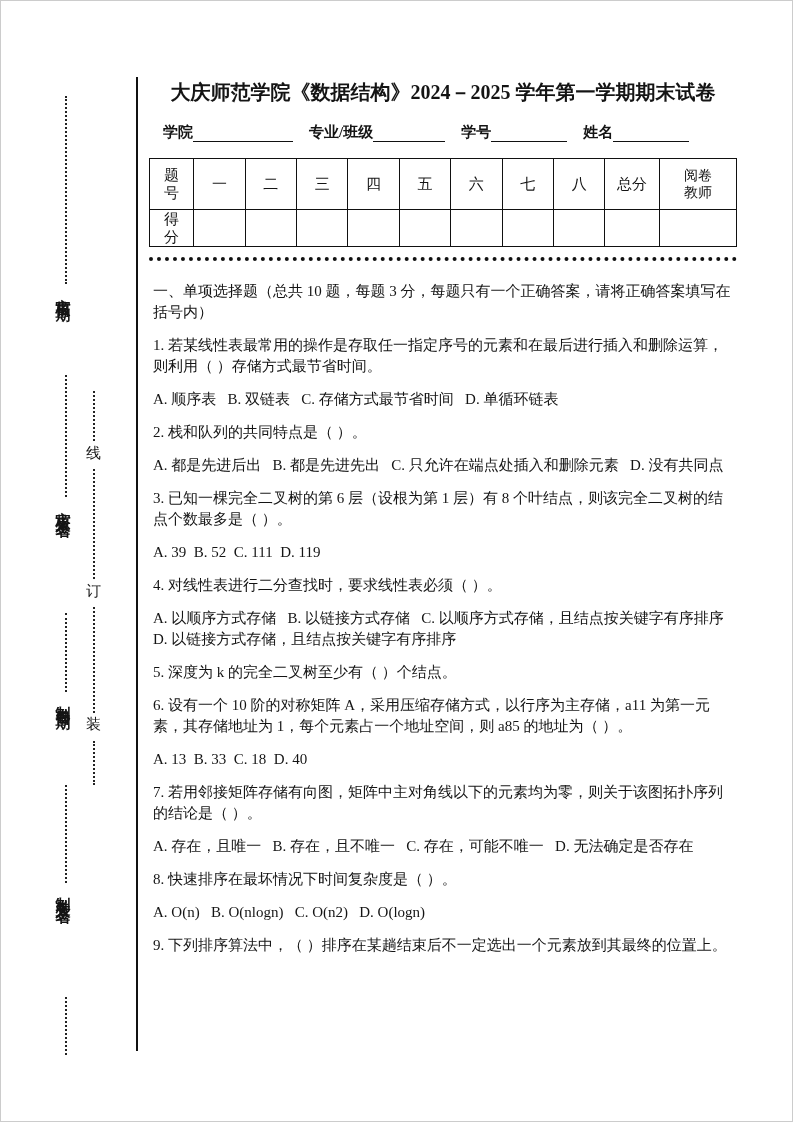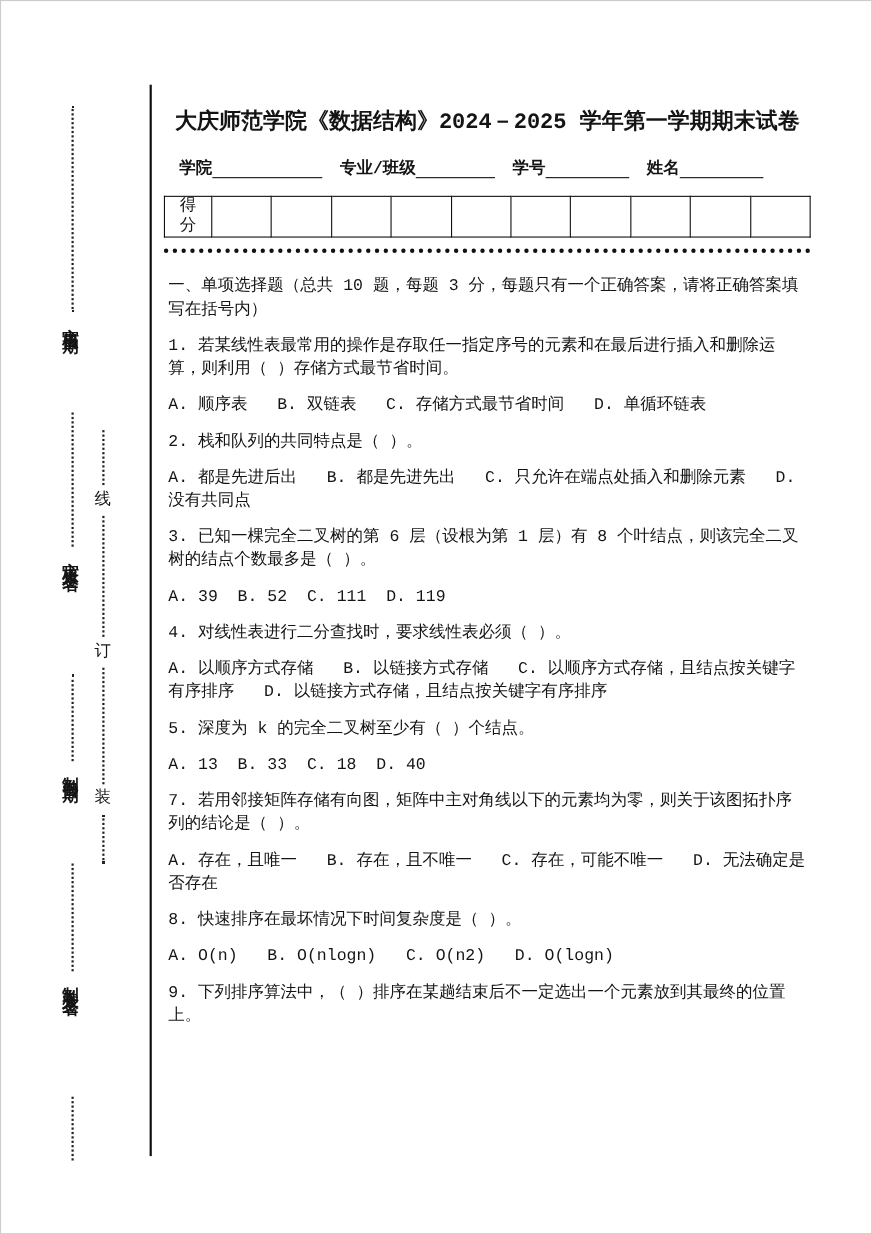--- a/index.html
+++ b/index.html
@@ -29,21 +29,21 @@
     position:absolute; left:85px;
     font-size:15px;
   }
   .content-border {
     position:absolute; left:135px; top:76px; height:974px; width:0;
     border-left:2px solid #111;
   }
 
   
   .content {
-    position:absolute; left:148px; top:98px; width:588px;font-family:Liberation Mono, monospace;
+    position:absolute; left:148px; top:78px; width:588px;
   }
   .exam-title {
     margin:0 0 18px 0;
     font-size:20px; font-weight:bold;
     text-align:center; line-height:26px;
     white-space:nowrap;
   }
   .info-row {
     display:flex; align-items:flex-end;
     font-size:15px; font-weight:bold;
@@ -137,20 +137,37 @@
         <span class="blank-line blank-c"></span>
       </div>
       <div class="info-field">
         <span>姓名</span>
         <span class="blank-line blank-d"></span>
       </div>
     </div>
 
     <table class="score-table">
       <tbody>
+          <tr class="row-head">
+        <td class="col-label">
+          <div class="stacked">题号</div>
+        </td>
+        <td class="col-num">一</td>
+        <td class="col-num">二</td>
+        <td class="col-num">三</td>
+        <td class="col-num">四</td>
+        <td class="col-num">五</td>
+        <td class="col-num">六</td>
+        <td class="col-num">七</td>
+        <td class="col-num">八</td>
+        <td class="col-total">总分</td>
+        <td class="col-grader">
+          <div class="grader-wrap">阅卷教师</div>
+        </td>
+      </tr>
       <tr class="row-score">
         <td class="col-label">
           <div class="stacked">得分</div>
         </td>
         <td></td>
         <td></td>
         <td></td>
         <td></td>
         <td></td>
         <td></td>
@@ -174,20 +191,21 @@
       <p>A. 都是先进后出   B. 都是先进先出   C. 只允许在端点处插入和删除元素   D. 没有共同点</p>
 
       <p>3. 已知一棵完全二叉树的第 6 层（设根为第 1 层）有 8 个叶结点，则该完全二叉树的结点个数最多是（ ）。</p>
       <p>A. 39  B. 52  C. 111  D. 119</p>
 
       <p>4. 对线性表进行二分查找时，要求线性表必须（ ）。</p>
       <p>A. 以顺序方式存储   B. 以链接方式存储   C. 以顺序方式存储，且结点按关键字有序排序   D. 以链接方式存储，且结点按关键字有序排序</p>
 
       <p>5. 深度为 k 的完全二叉树至少有（ ）个结点。</p>
 
+      <p>6. 设有一个 10 阶的对称矩阵 A，采用压缩存储方式，以行序为主存储，a11 为第一元素，其存储地址为 1，每个元素占一个地址空间，则 a85 的地址为（ ）。</p>
       <p>A. 13  B. 33  C. 18  D. 40</p>
 
       <p>7. 若用邻接矩阵存储有向图，矩阵中主对角线以下的元素均为零，则关于该图拓扑序列的结论是（ ）。</p>
       <p>A. 存在，且唯一   B. 存在，且不唯一   C. 存在，可能不唯一   D. 无法确定是否存在</p>
 
       <p>8. 快速排序在最坏情况下时间复杂度是（ ）。</p>
       <p>A. O(n)   B. O(nlogn)   C. O(n2)   D. O(logn)</p>
 
       <p>9. 下列排序算法中，（ ）排序在某趟结束后不一定选出一个元素放到其最终的位置上。</p>
     </div>

